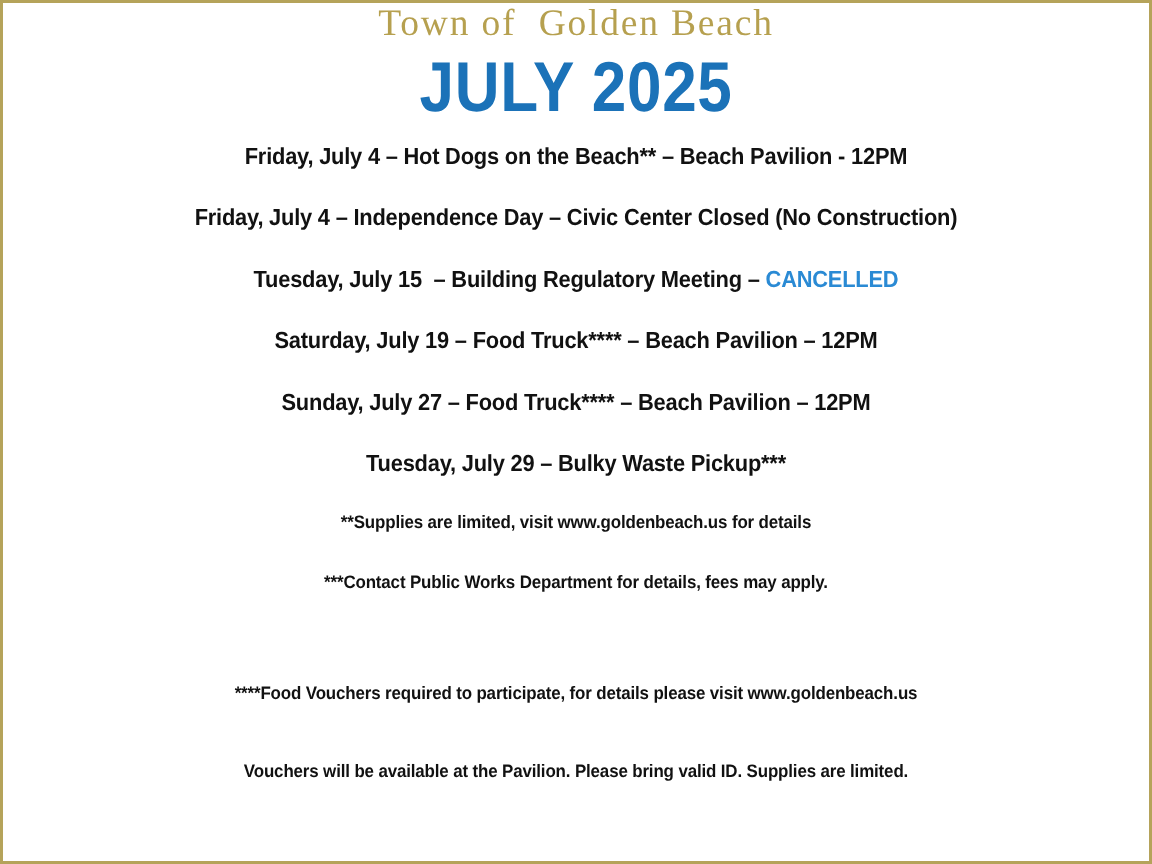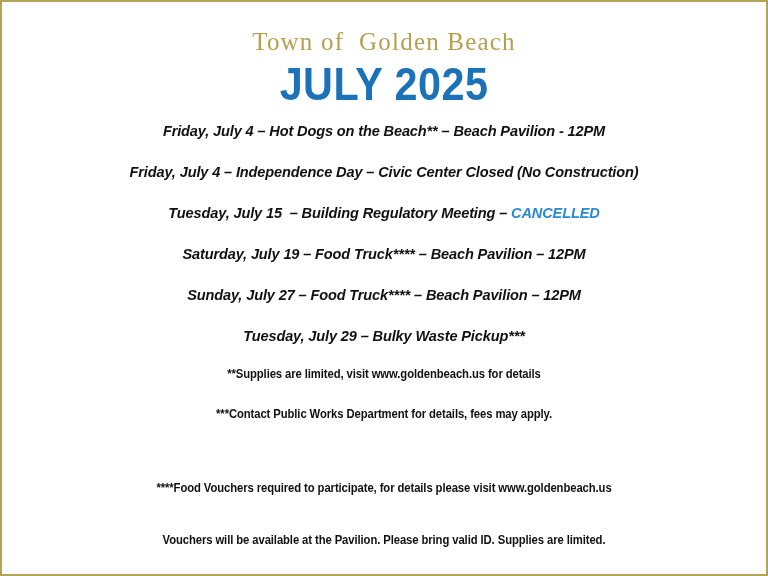--- a/index.html
+++ b/index.html
@@ -22,21 +22,20 @@
     border: 2px solid #b5a35a;
     display: flex;
     flex-direction: column;
     align-items: center;
   }
 
   
   .header {
     width: 100%;
     text-align: center;
-    padding-top: 26px;
   }
   .town-name {
     font-family: "Liberation Serif", "DejaVu Serif", serif;
     font-size: 25px;
     letter-spacing: 1.2px;
     color: #b6a04f;
     line-height: 1.15;
     white-space: pre;
   }
   .month-year {
@@ -51,21 +50,20 @@
     transform-origin: center center;
   }
 
   
   .events {
     width: 100%;
     margin-top: 14px;
     display: flex;
     flex-direction: column;
     align-items: center;
-    font-style: italic;
   }
   .event-line {
     width: 100%;
     text-align: center;
     font-family: "Liberation Sans", sans-serif;
     font-weight: bold;
     font-size: 15.5px;
     color: #111111;
     letter-spacing: -0.15px;
     line-height: 1.1;

